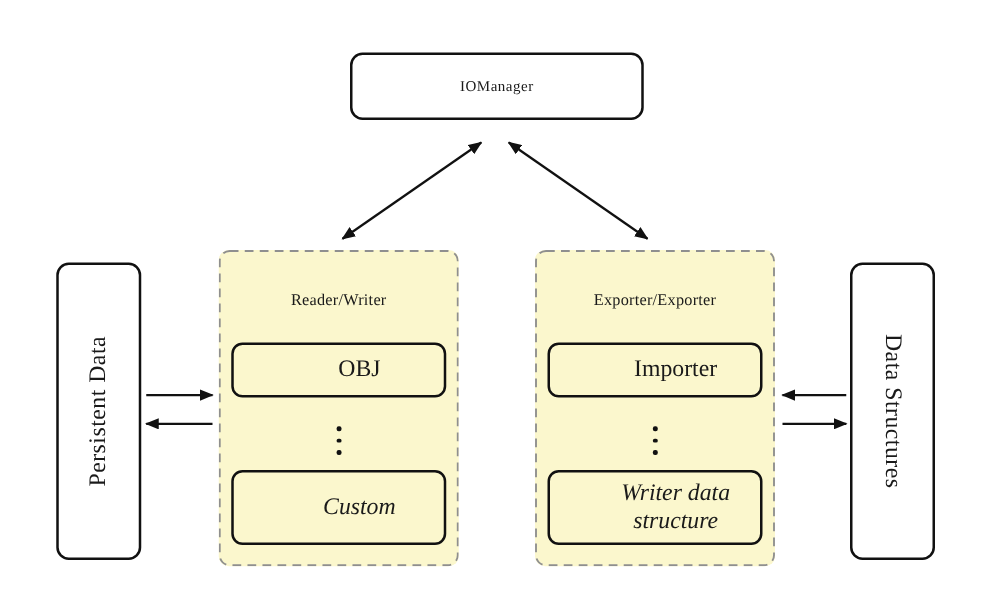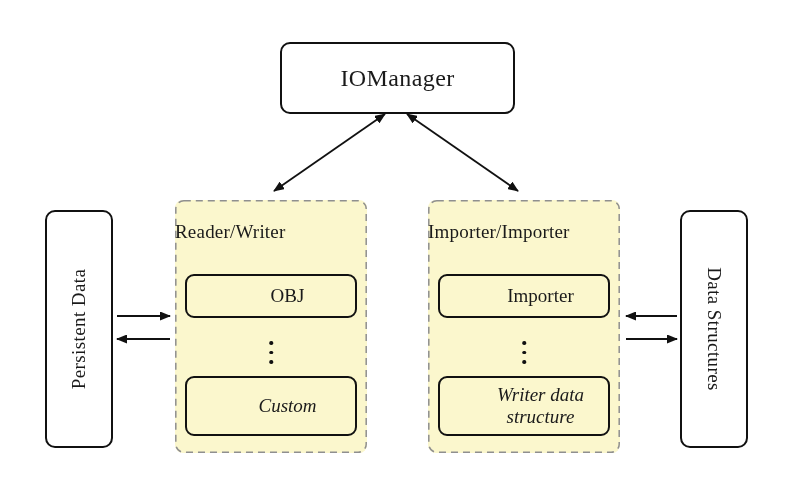--- a/index.html
+++ b/index.html
@@ -20,39 +20,39 @@
   }
   .canvas{position:absolute;inset:0;}
   .node{
     position:absolute;
     background:var(--box-fill);
     border:2.5px solid var(--line);
     border-radius:10px;
     display:flex;align-items:center;justify-content:center;
     box-sizing:border-box;
   }
-  .io-node{left:280px;top:42px;width:235px;height:72px;font-size:24px;letter-spacing:.4px;}
+  .io-node{left:280px;top:42px;width:235px;height:54px;font-size:12px;letter-spacing:.4px;}
   .side-node{top:210px;width:68px;height:238px;}
   .side-node.left{left:45px;}
   .side-node.right{left:680px;}
   .side-node span{white-space:nowrap;font-size:19px;letter-spacing:.4px;}
   .side-node.left span{transform:rotate(-90deg);}
   .side-node.right span{transform:rotate(90deg);}
   .group{
     position:absolute;top:200px;width:192px;height:253px;
     background:var(--group-fill);
     border-radius:8px;
     box-sizing:border-box;
   }
   .group.left{left:175px;}
   .group.right{left:428px;}
   .group > svg.dash{position:absolute;inset:0;pointer-events:none;}
   .group-title{
-    position:absolute;left:0;right:0;top:21px;
-    font-size:19px;letter-spacing:.2px;
+    position:absolute;left:0;right:0;top:32px;
+    text-align:center;font-size:13px;letter-spacing:.2px;
   }
   .inner-box{
     position:absolute;left:10px;width:172px;
     background:var(--group-fill);
     border:2.5px solid var(--line);
     border-radius:9px;
     display:flex;flex-direction:column;align-items:center;justify-content:center;
     box-sizing:border-box;
     font-size:19px;line-height:1.18;text-align:center;padding-left:33px;
   }
@@ -98,21 +98,21 @@
       </div>
     <div class="inner-box second">
       <div>Custom</div>
     </div>
   </div>
 
   <div class="group right">
     <svg class="dash" width="192" height="253">
       <rect x="0.8" y="0.8" width="190.4" height="251.4" rx="8" fill="none" stroke="#8f8f8f" stroke-width="1.5" stroke-dasharray="7 5"></rect>
     </svg>
-    <div class="group-title">Importer/Importer</div>
+    <div class="group-title">Exporter/Exporter</div>
     <div class="inner-box first">
       <div>Importer</div>
     </div>
     <div class="dots">
         <i></i>
         <i></i>
         <i></i>
       </div>
     <div class="inner-box second">
       <div>Writer data</div>

